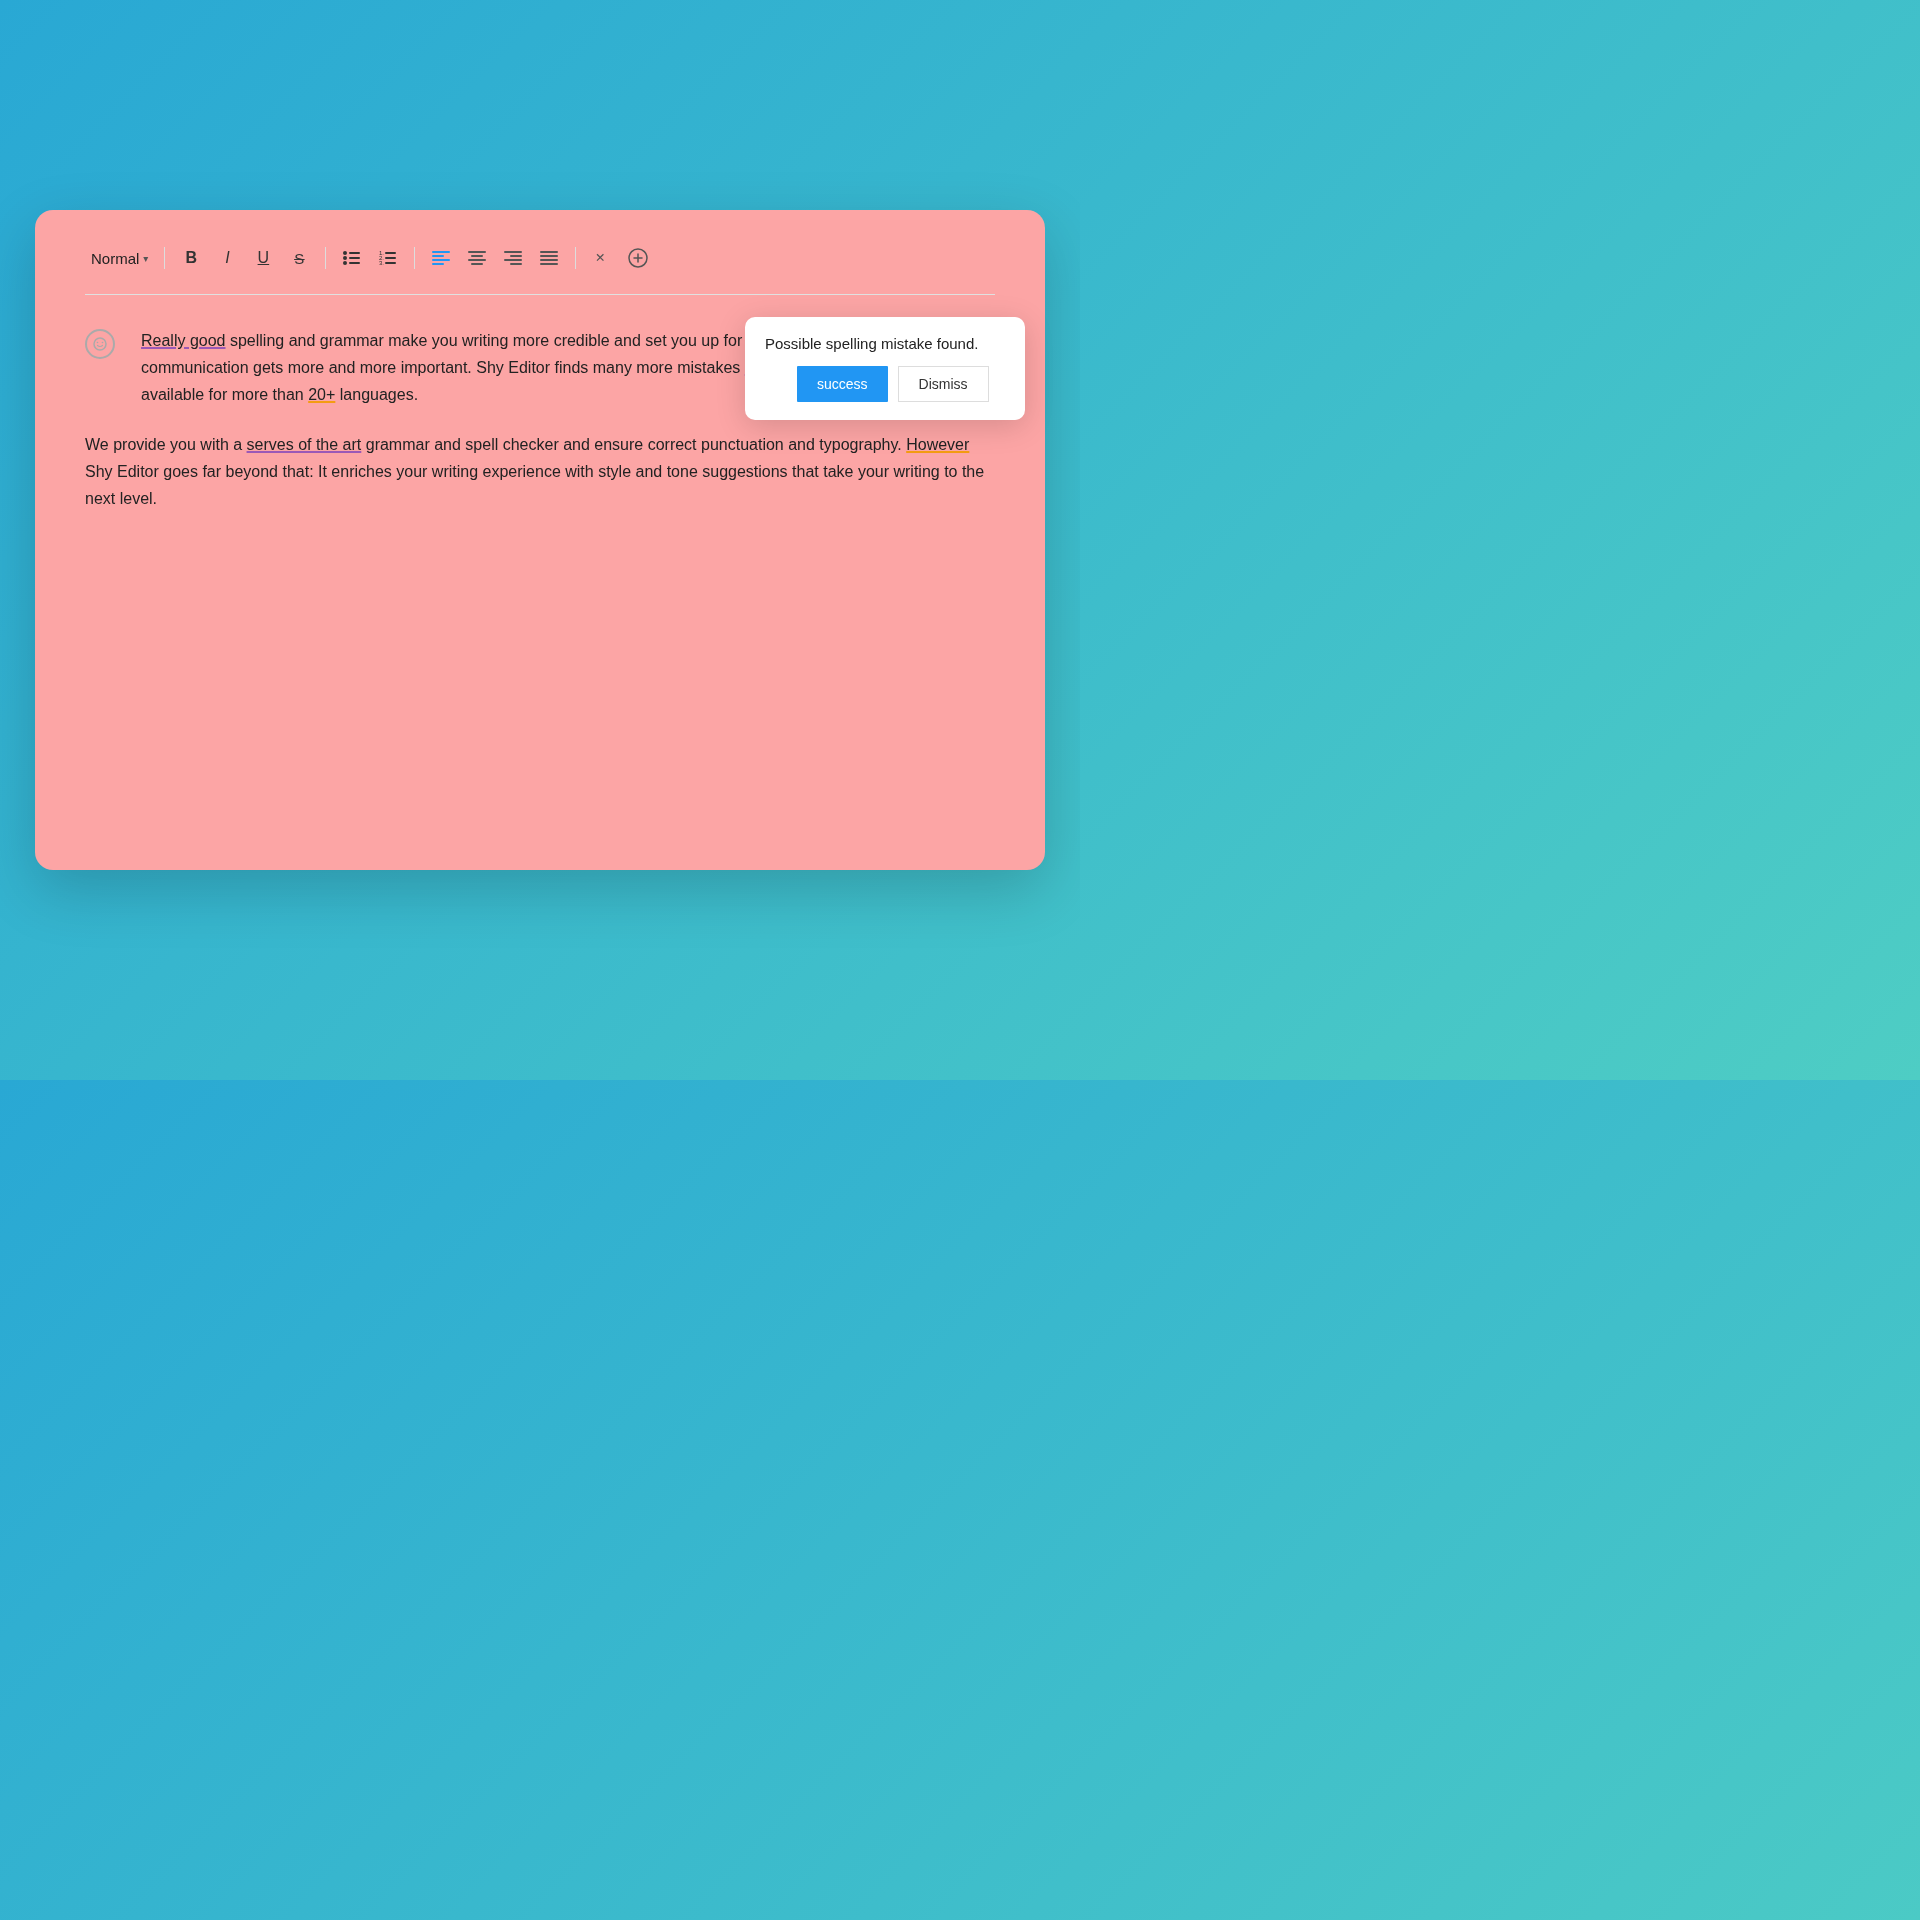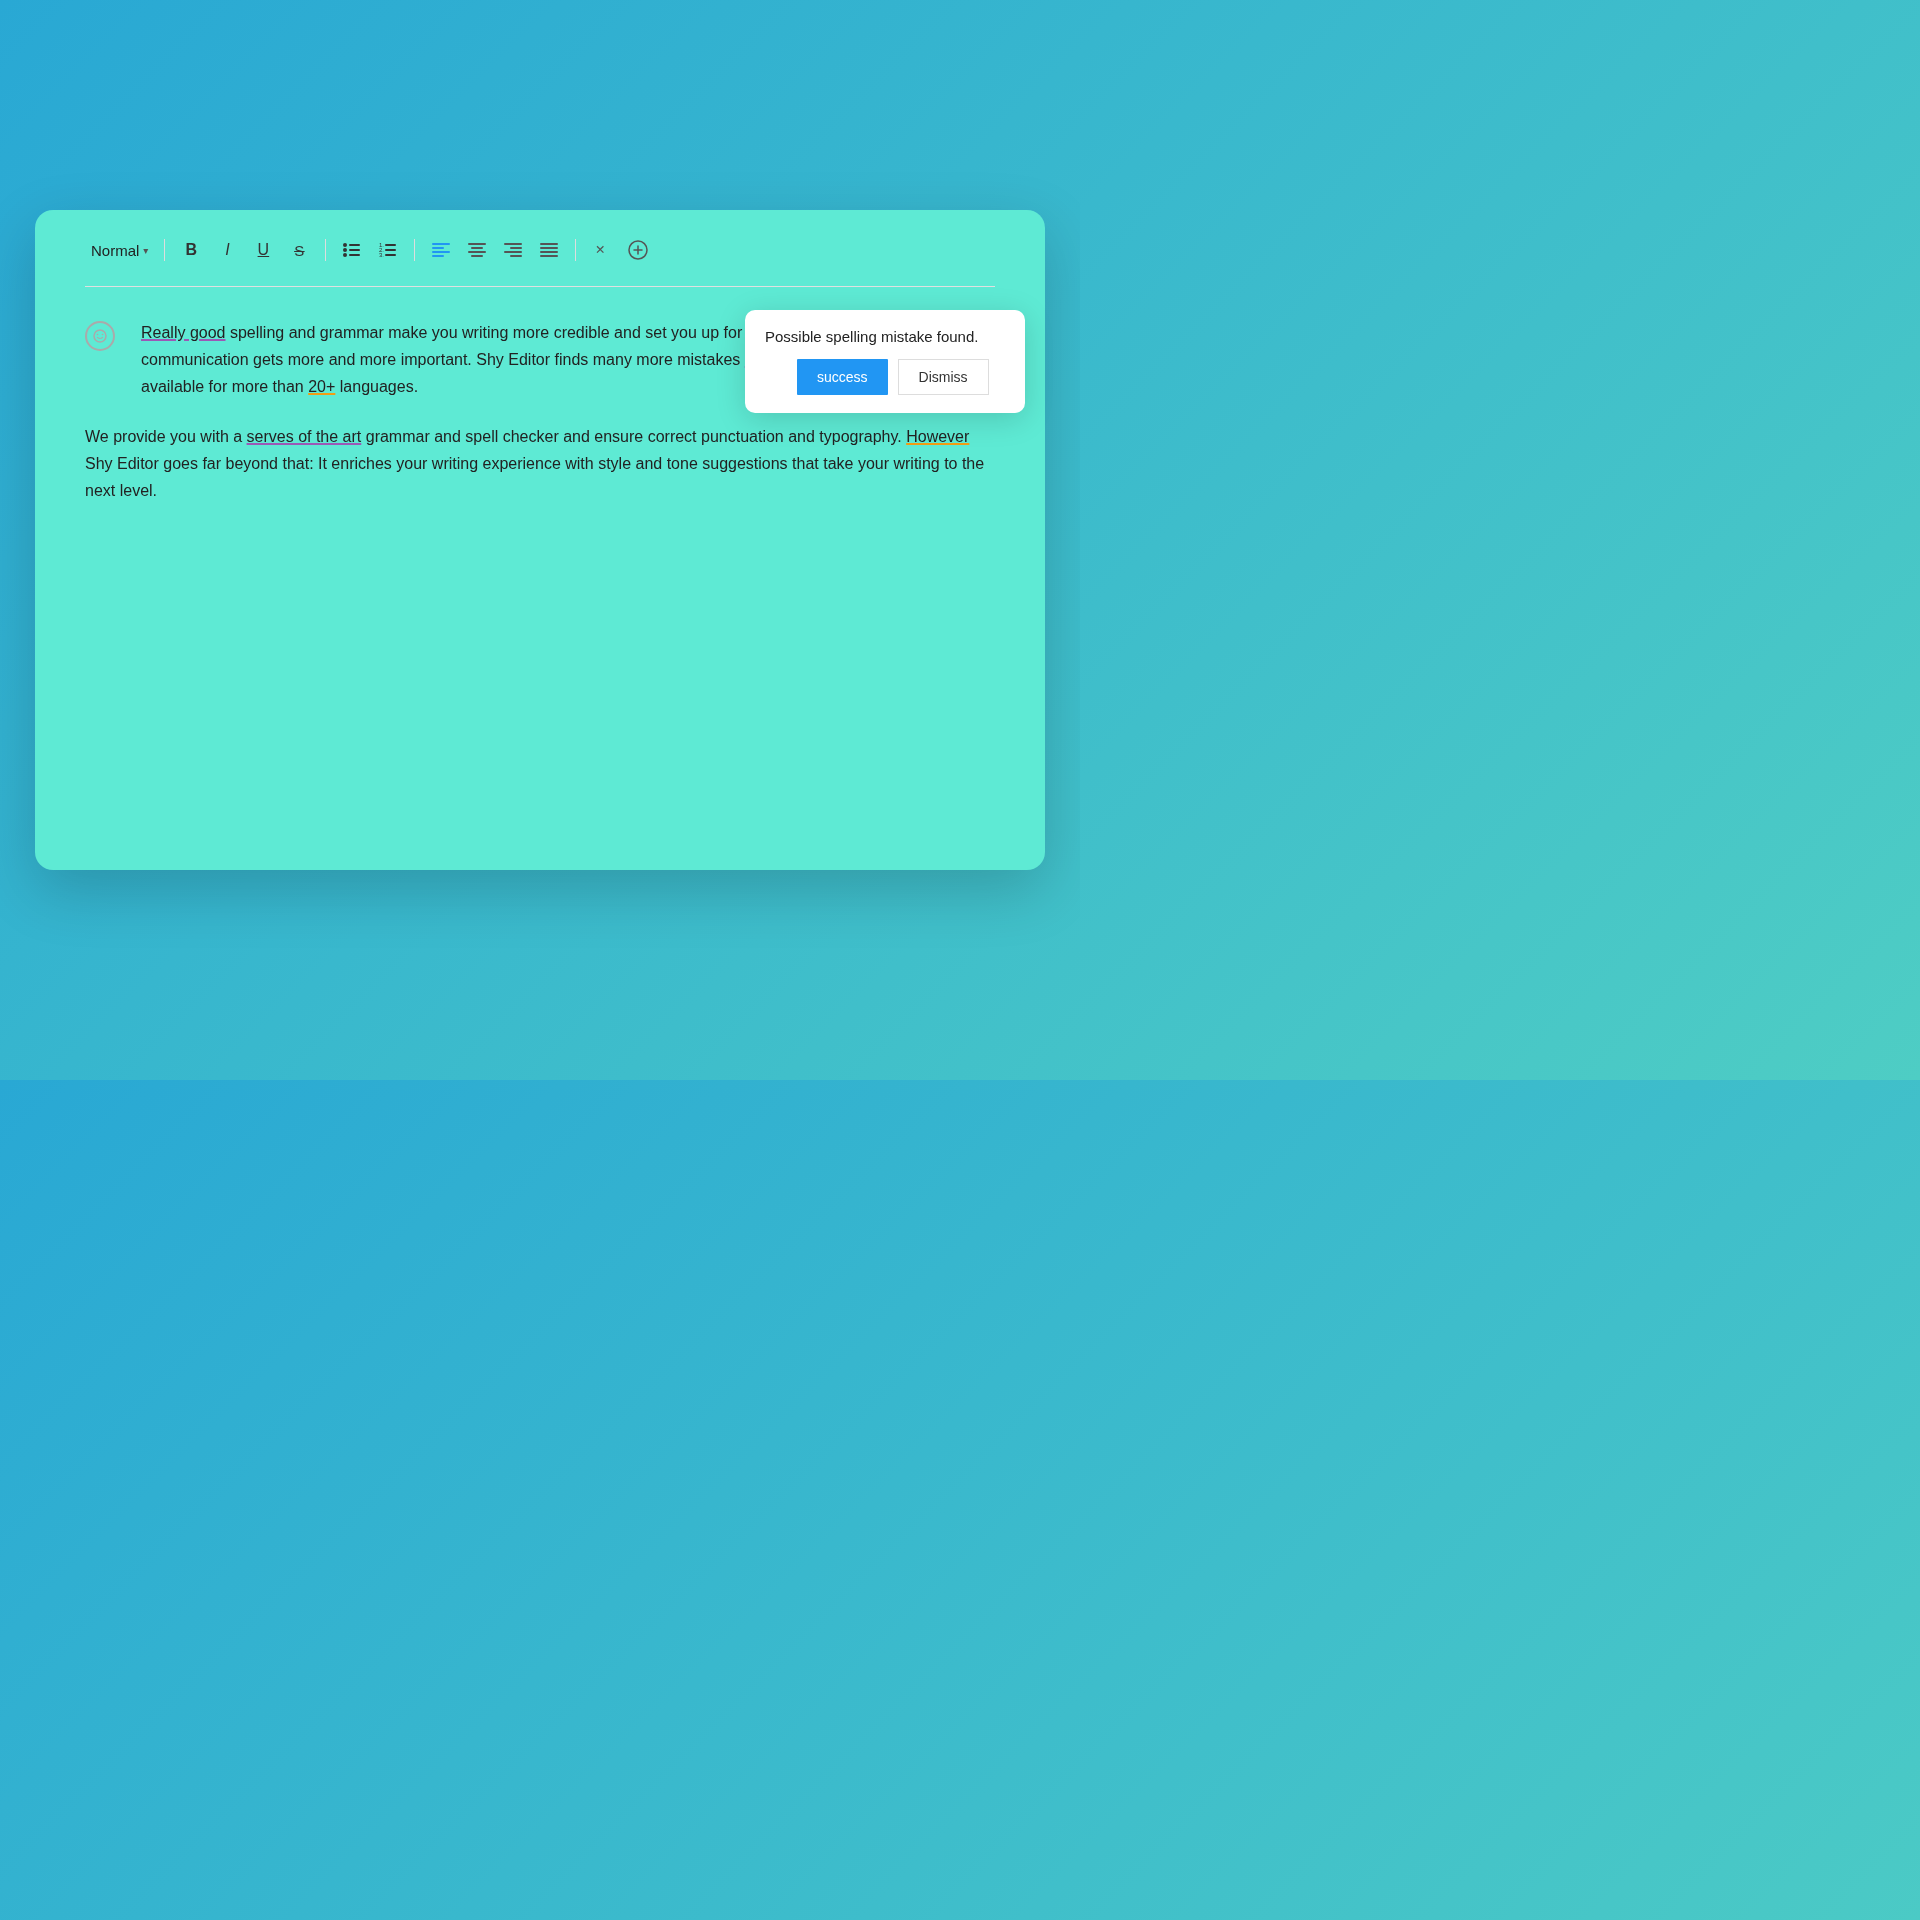--- a/index.html
+++ b/index.html
@@ -8,25 +8,25 @@
       width: 1080px;
       height: 1080px;
       background: linear-gradient(135deg, #29a8d4 0%, #4ecdc4 100%);
       display: flex;
       align-items: center;
       justify-content: center;
       font-family: -apple-system, BlinkMacSystemFont, 'Segoe UI', sans-serif;
     }
 
     .editor-card {
-      background: #5eead4;
+      background: #fca5a5;
       border-radius: 18px;
       width: 1010px;
       min-height: 660px;
-      padding: 24px 50px 50px 50px;
+      padding: 32px 50px 50px 50px;
       box-shadow: 0 20px 60px rgba(0,0,0,0.18);
       position: relative;
     }
 
     
     .toolbar {
       display: flex;
       align-items: center;
       gap: 6px;
       padding-bottom: 20px;
@@ -139,21 +139,21 @@
 
     .underline-yellow {
       text-decoration: underline;
       text-decoration-color: #f39c12;
       text-decoration-thickness: 2px;
     }
 
     
     .spell-popup {
       position: absolute;
-      top: 100px;
+      top: 107px;
       right: 20px;
       background: #fff;
       border-radius: 10px;
       box-shadow: 0 6px 30px rgba(0,0,0,0.15);
       padding: 18px 20px;
       width: 280px;
       z-index: 10;
     }
 
     .spell-popup-text {

